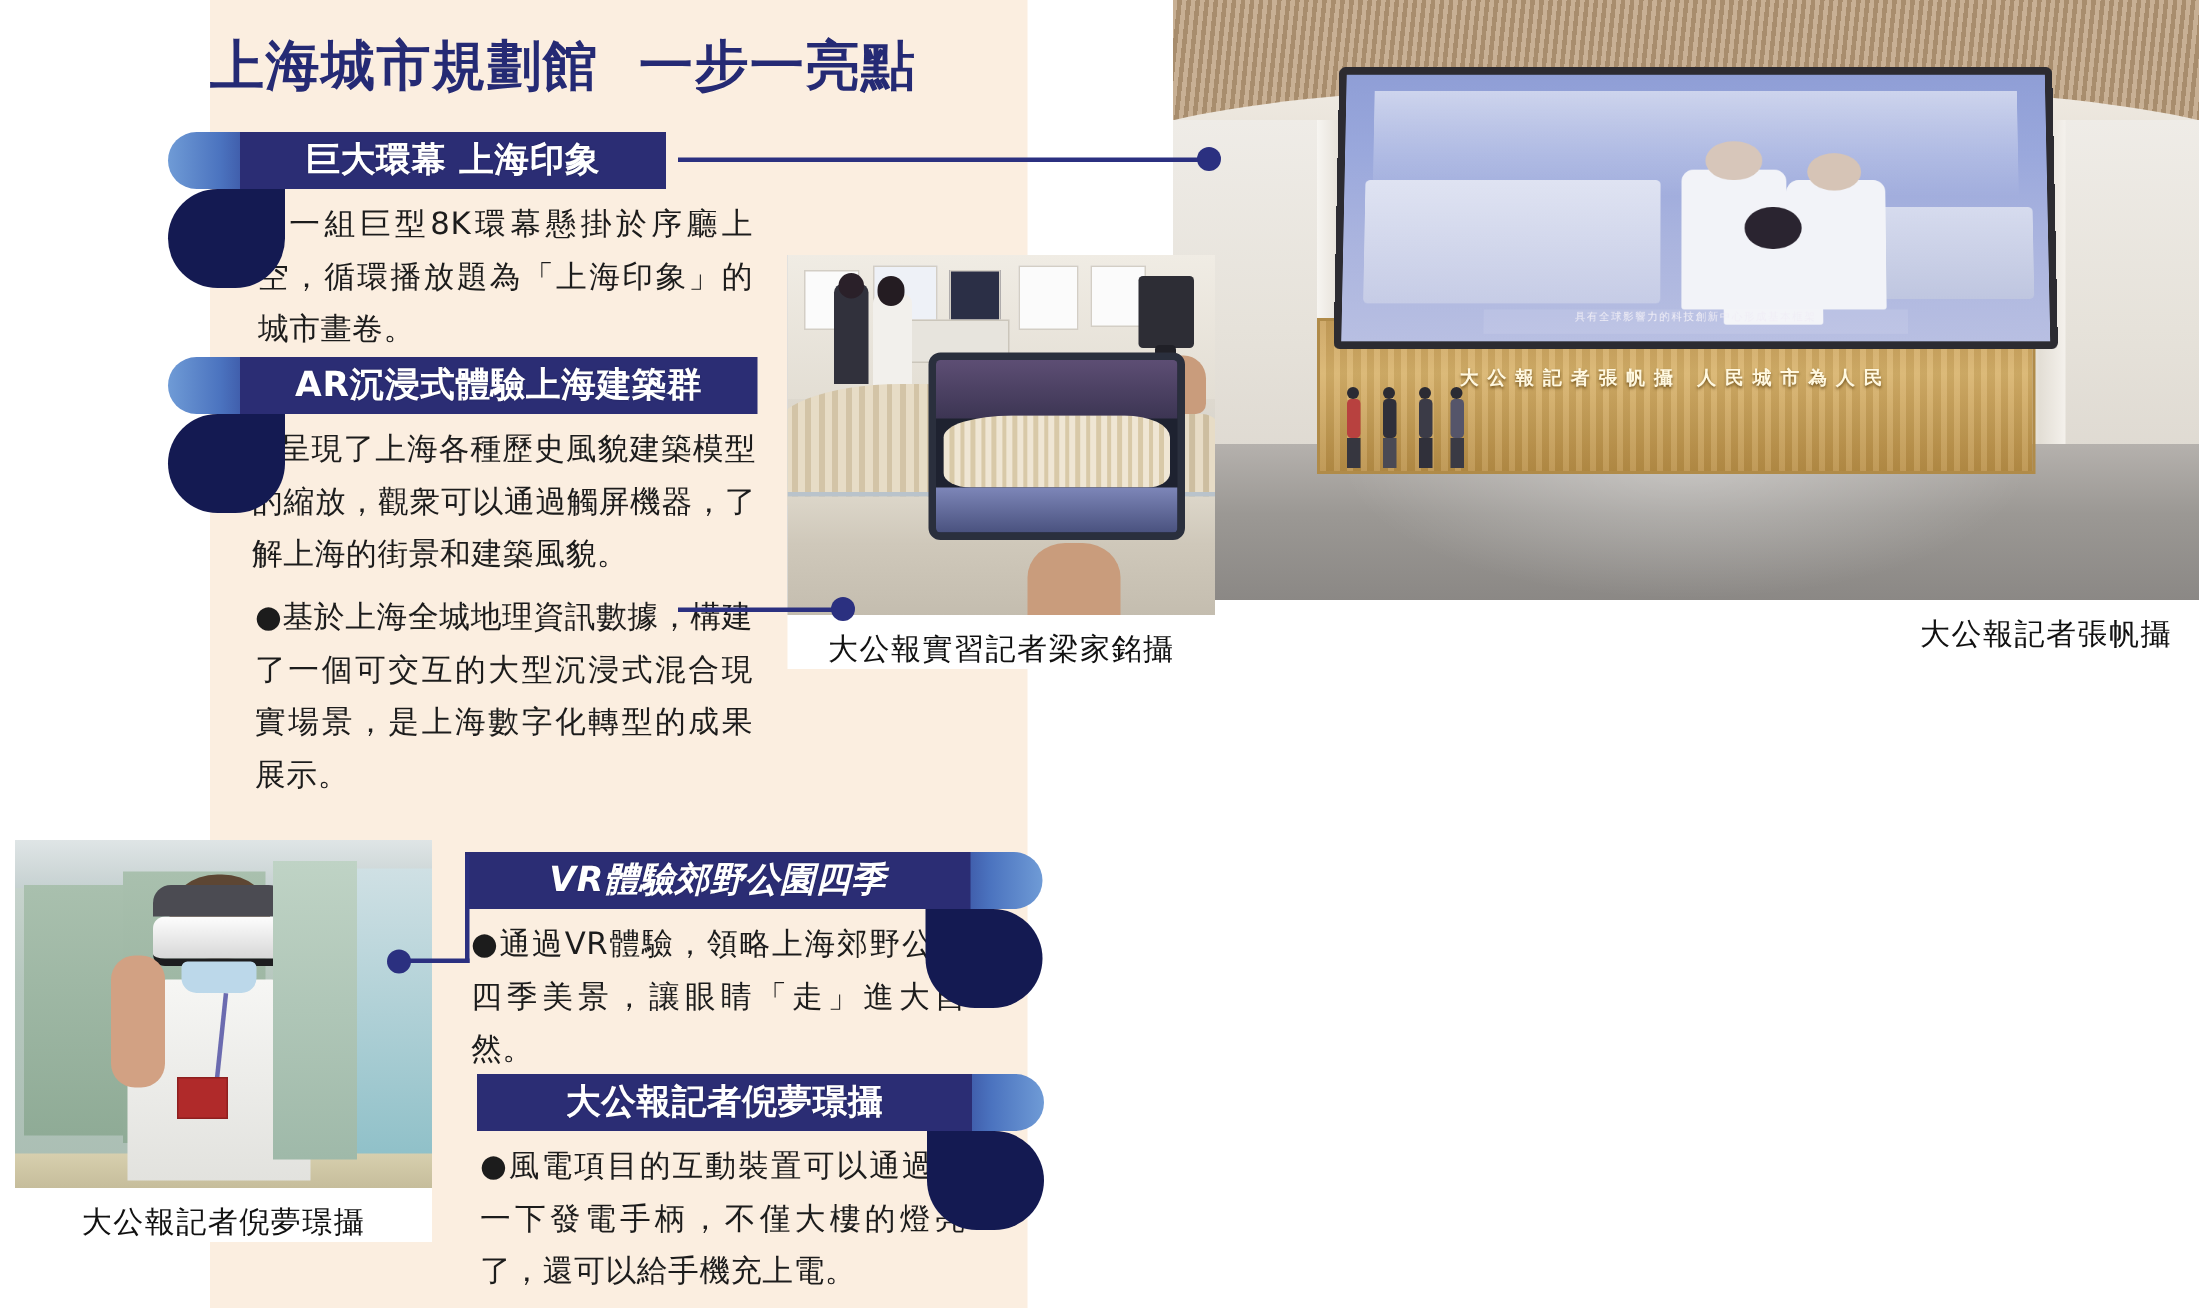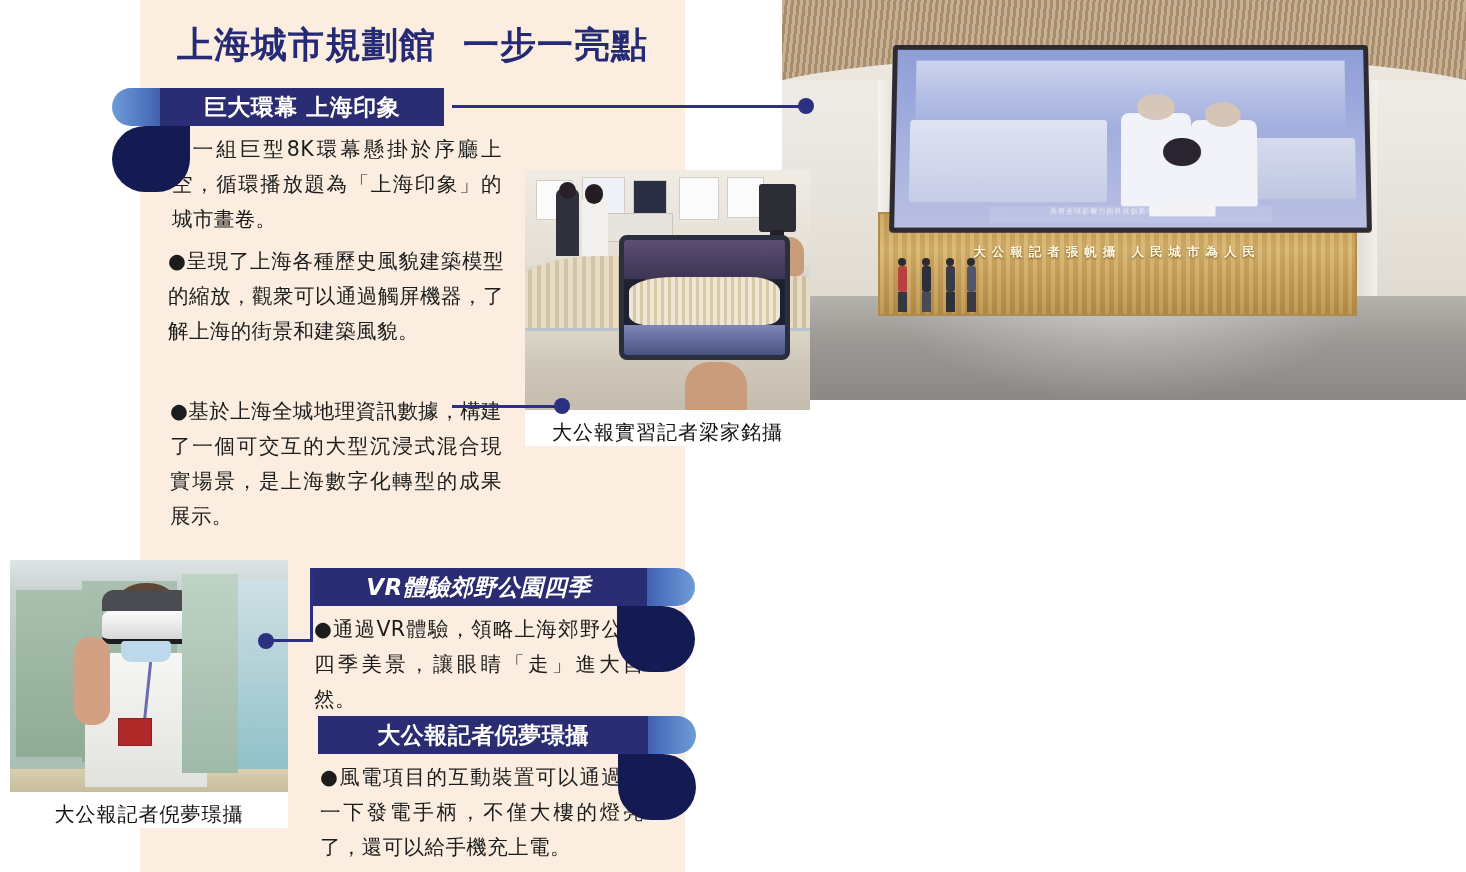--- a/index.html
+++ b/index.html
@@ -12,21 +12,21 @@
 
   
   .backdrop {
     position:absolute; left:140px; top:0; width:545px; height:872px;
     background:#fbeee0;
   }
 
   
   .headline {
     position:absolute; left:140px; top:22px; width:545px;
-    text-align:center; color:#252a74;
+    text-align:left; color:#252a74;
     font-size:36px; font-weight:bold; letter-spacing:1px;
     line-height:1.25; white-space:pre; z-index:30;
   }
 
   
   .block { position:absolute; z-index:25; }
 
   .band { position:relative; height:38px; }
   .band .bar {
     position:absolute; top:0; height:38px;
@@ -281,20 +281,21 @@
         <i style="height:8px;width:8px;border-radius:50%;background:#2b2b33"></i>
         <i style="height:26px;background:#3b3b47;border-radius:3px"></i>
         <i style="height:20px;background:#30303a"></i>
       </div>
       <div class="visitor" style="left:27%">
         <i style="height:8px;width:8px;border-radius:50%;background:#2b2b33"></i>
         <i style="height:26px;background:#55556a;border-radius:3px"></i>
         <i style="height:20px;background:#3a3a44"></i>
       </div>
     </div>
+    <div class="caption" style="width:684px; text-align:right; padding-right:18px;">大公報記者張帆攝</div>
   </div>
 
   <div class="photo-card" style="left:525px; top:170px; width:285px;">
     <div class="photo" style="width:285px; height:240px;">
       <div class="p-abs ar-bg"></div>
       <div class="p-abs ar-wall"></div>
 
       <div class="poster" style="left:4%;  top:4%;  width:13%; height:17%;"></div>
       <div class="poster" style="left:20%; top:3%;  width:15%; height:19%; background:#eef1f7;"></div>
       <div class="poster" style="left:38%; top:4%;  width:12%; height:15%; background:#2b2f46;"></div>
@@ -371,20 +372,27 @@
       <div class="cap-left"></div>
       <div class="tab-left"></div>
       <div class="bar" style="left:0; width:284px;">
         <span class="bandtitle">巨大環幕 上海印象</span>
       </div>
     </div>
     <div class="body-text" style="width:330px; margin-left:12px;">●一組巨型8K環幕懸掛於序廳上空，循環播放題為「上海印象」的城市畫卷。</div>
   </div>
 
   <div class="block" style="left:160px; top:238px; width:345px;">
+    <div class="band">
+      <div class="cap-left"></div>
+      <div class="tab-left"></div>
+      <div class="bar" style="left:0; width:345px;">
+        <span class="bandtitle">AR沉浸式體驗上海建築群</span>
+      </div>
+    </div>
     <div class="body-text" style="width:336px; margin-left:8px;">●呈現了上海各種歷史風貌建築模型的縮放，觀衆可以通過觸屏機器，了解上海的街景和建築風貌。</div>
   </div>
 
   <div class="block" style="left:160px; top:388px; width:340px;">
     <div class="body-text" style="width:332px; margin-left:10px;">●基於上海全城地理資訊數據，構建了一個可交互的大型沉浸式混合現實場景，是上海數字化轉型的成果展示。</div>
   </div>
 
   <div class="block" style="left:310px; top:568px; width:337px;">
     <div class="band">
       <div class="cap-right"></div>

